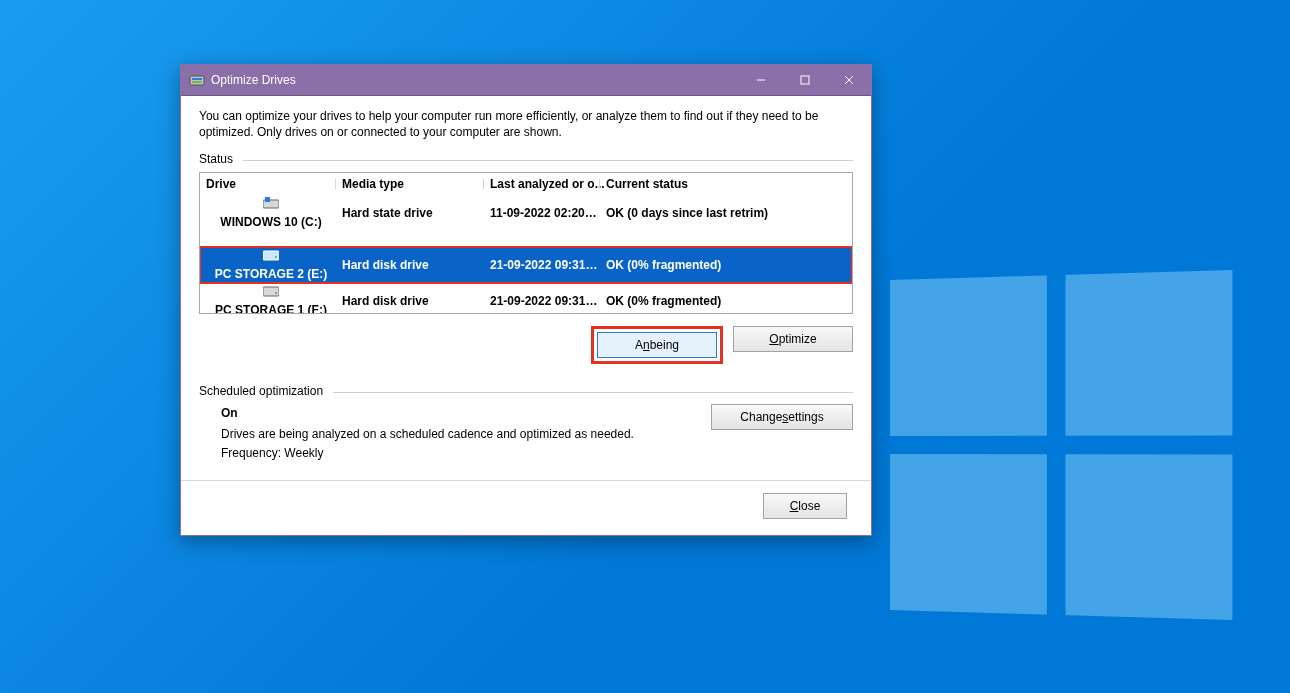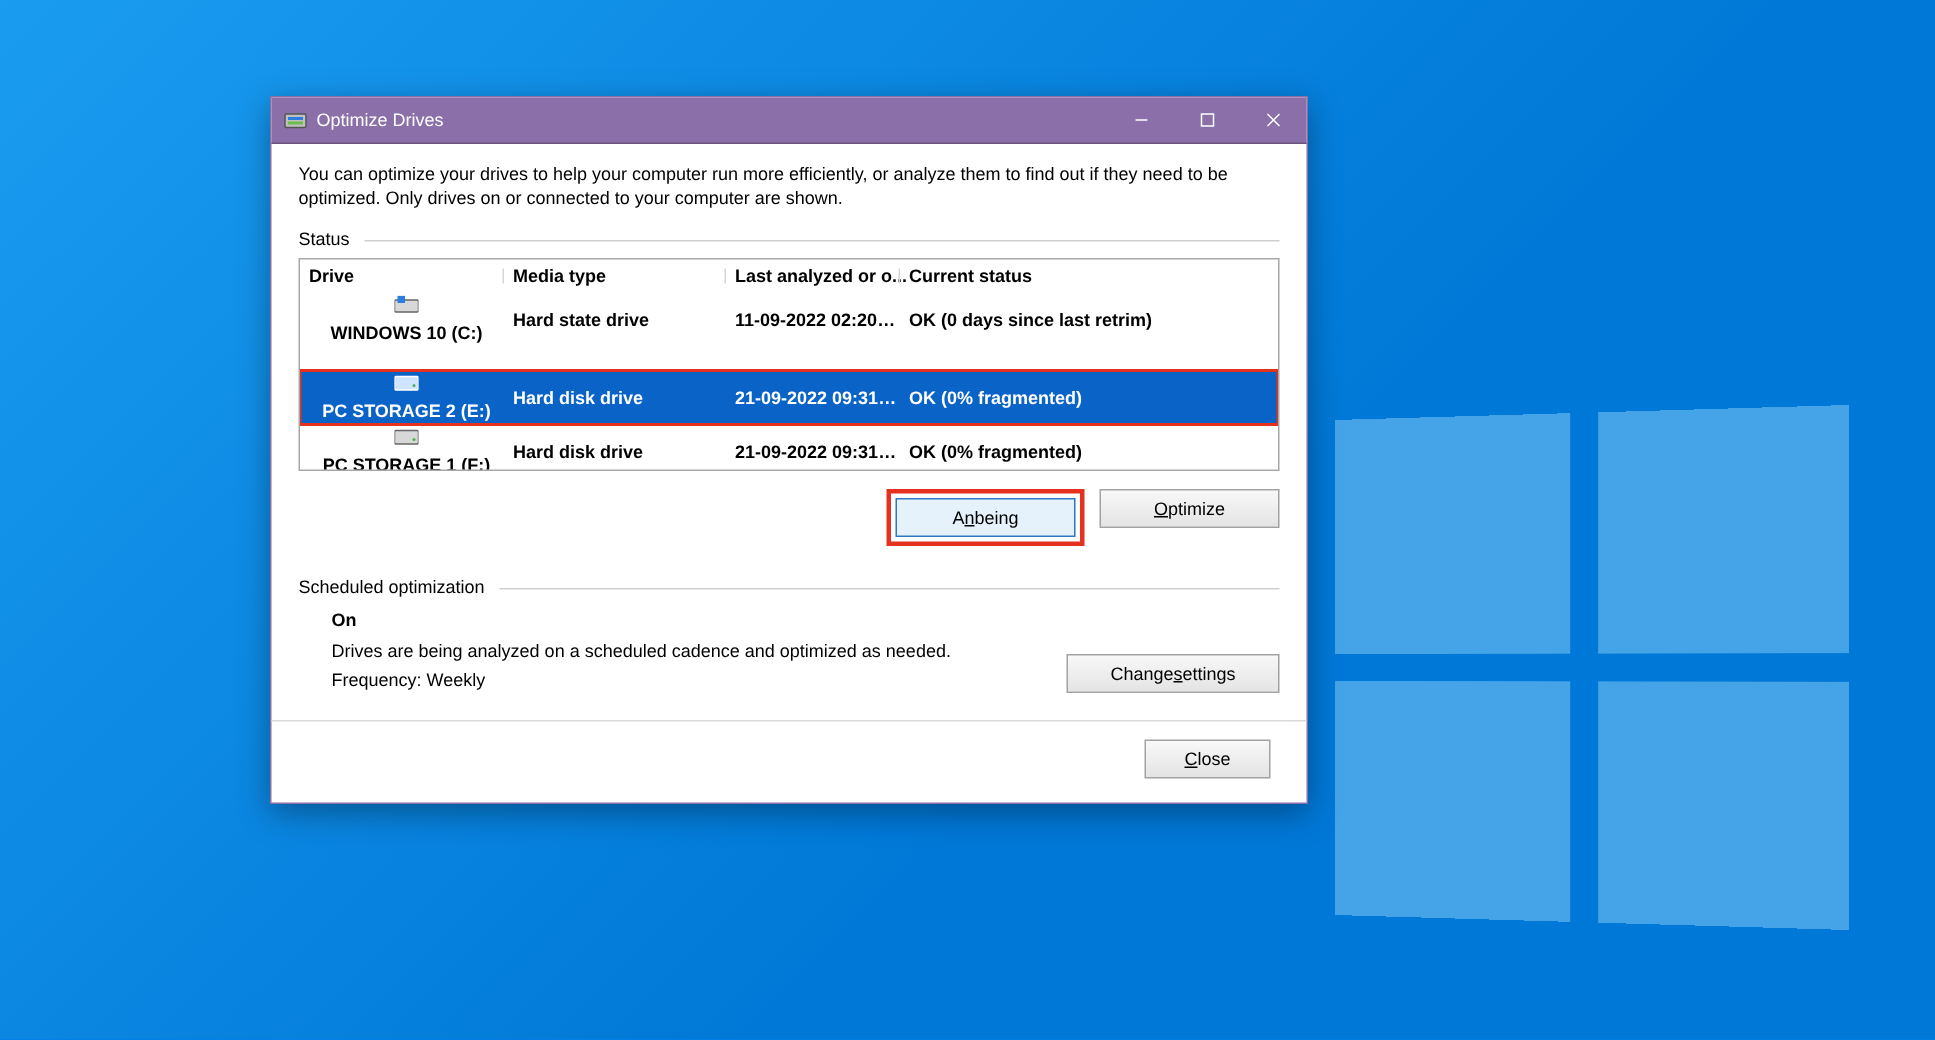--- a/index.html
+++ b/index.html
@@ -160,21 +160,21 @@
     display:inline-flex;
   }
 
   .sched {
     padding-left: 22px;
     line-height:1.55;
   }
   .sched .on { font-weight:600; margin-bottom:2px; }
   .sched-row {
     display:flex;
-    align-items:flex-end;
+    align-items:flex-start;
   }
   .sched-row .right { margin-left:auto; }
 
   .divider {
     border-top:1px solid #d9d9d9;
     margin: 18px -18px 0 -18px;
   }
   .footer {
     display:flex;
     justify-content:flex-end;

